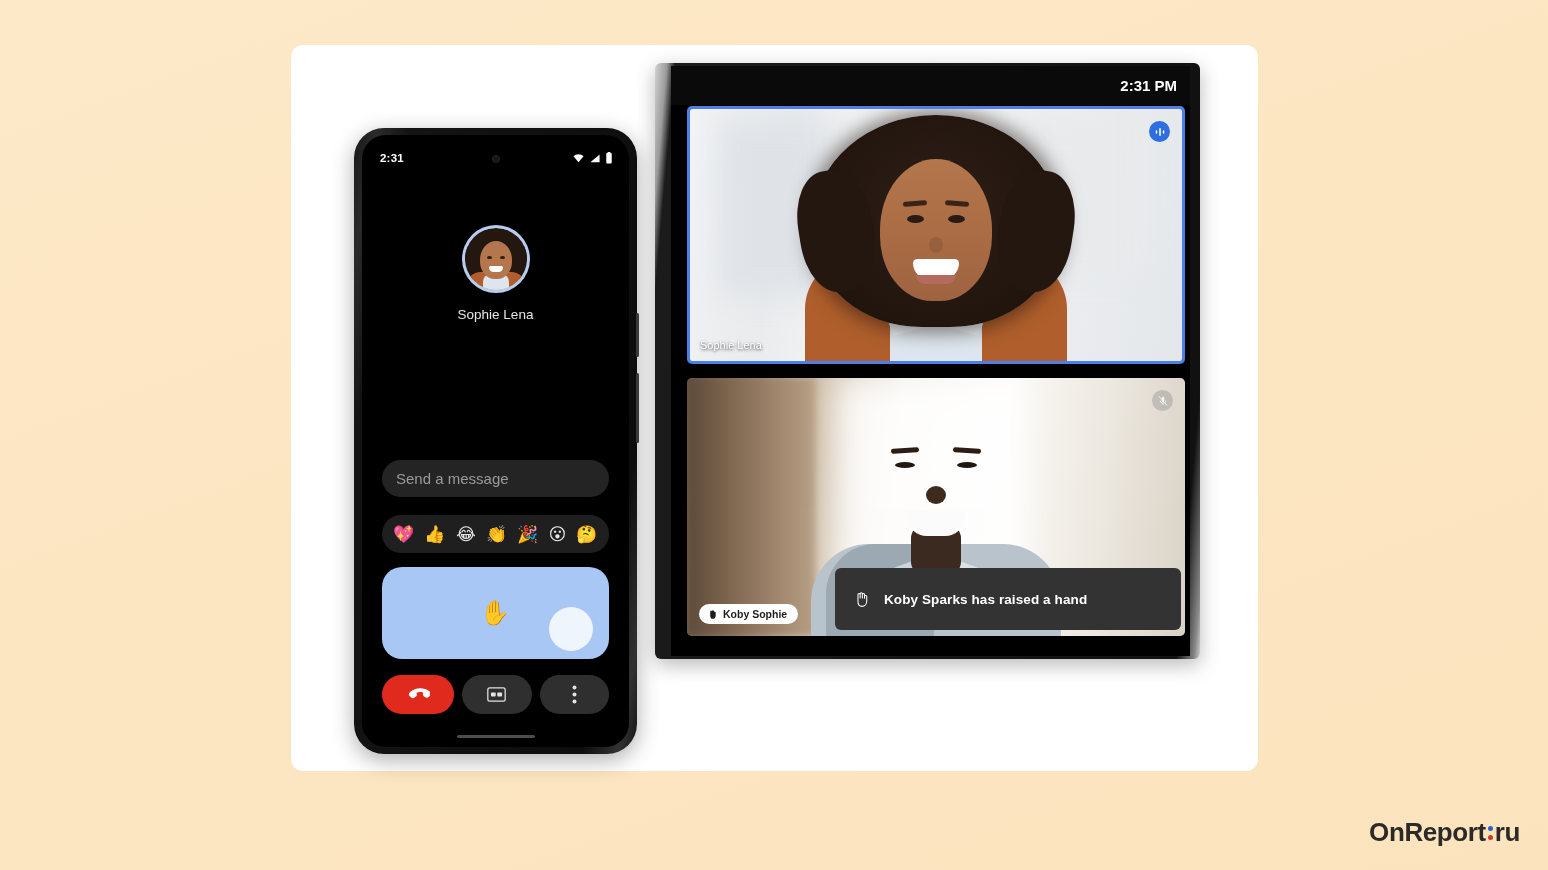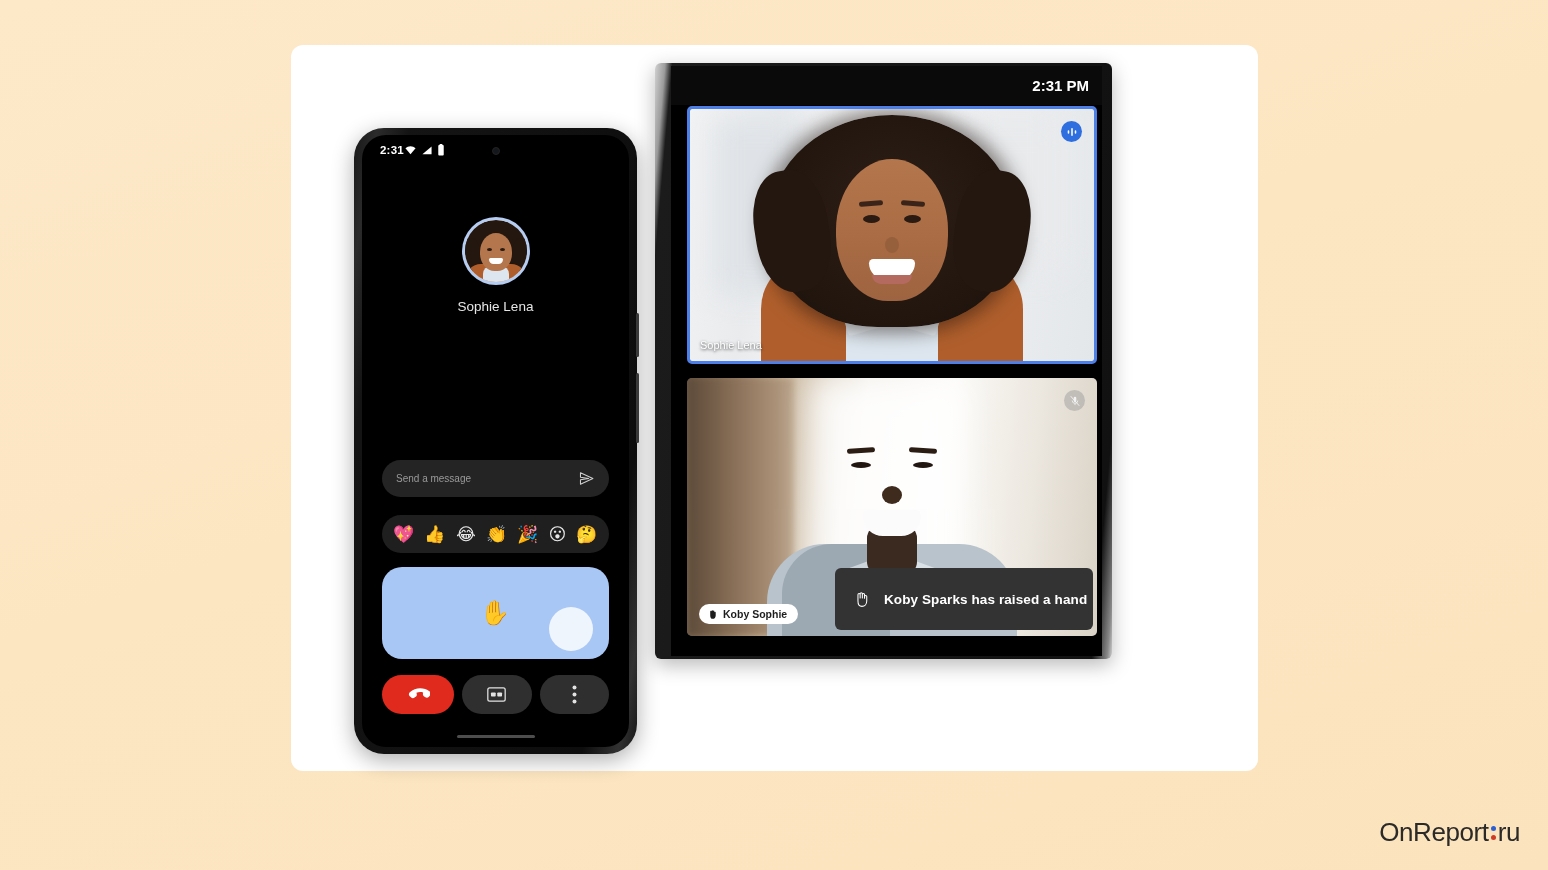--- a/index.html
+++ b/index.html
@@ -61,22 +61,24 @@
     border-radius: 24px;
     overflow: hidden;
     color: #e8e8e8;
   }
 
   
   .status-bar {
     height: 30px;
     display: flex;
     align-items: center;
+    justify-content: space-between;
     padding: 0 16px 0 18px;
     position: relative;
+    margin-top: 8px;
   }
   .status-time {
     font-size: 11.5px;
     font-weight: bold;
     color: #ffffff;
     letter-spacing: .2px;
   }
   .camera-notch {
     position: absolute;
     left: 50%;
@@ -160,21 +162,21 @@
     display: flex;
     align-items: center;
     padding: 0 14px;
   }
   .composer input {
     flex: 1;
     background: transparent;
     border: none;
     outline: none;
     color: #c3c3c3;
-    font-size: 10px;
+    font-size: 15px;
     font-family: "Liberation Sans", sans-serif;
   }
   .composer input::placeholder { color: #9a9a9a; }
   .send-icon { width: 17px; height: 17px; cursor: pointer; }
 
   
   .emoji-bar {
     position: absolute;
     left: 20px; right: 20px;
     top: 380px;
@@ -251,21 +253,21 @@
     width: 78px; height: 3px;
     border-radius: 2px;
     background: #4d4d4d;
   }
 
   
   .tablet-frame {
     position: absolute;
     left: 655px;
     top: 63px;
-    width: 457px;
+    width: 545px;
     height: 596px;
     background: linear-gradient(95deg, #d2d2d2 0%, #9b9b9b 2%, #1b1b1b 3.4%, #111 96%, #888 99%, #cfcfcf 100%);
     border-radius: 6px;
     box-shadow: 0 6px 20px rgba(0,0,0,.28);
     padding: 3px 10px 3px 16px;
   }
   .tablet-screen {
     width: 100%; height: 100%;
     background: #000;
     position: relative;
@@ -507,21 +509,21 @@
   .av-smile{position:absolute;top:25px;left:50%;transform:translateX(-50%);width:14px;height:6px;background:#fff;border-radius:3px 3px 9px 9px;z-index:3;}
   .av-body{position:absolute;left:50%;bottom:-4px;transform:translateX(-50%);width:62px;height:22px;background:#b05f2c;border-radius:16px 16px 0 0;z-index:1;}
   .av-shirt{position:absolute;left:50%;bottom:-4px;transform:translateX(-50%);width:26px;height:20px;background:#dde6ee;border-radius:8px 8px 0 0;z-index:2;}
 
   
   .watermark {
     position: absolute;
     right: 28px;
     bottom: 22px;
     font-size: 26px;
-    font-weight: normal;
+    font-weight: bold;
     color: #2c2a28;
     letter-spacing: -.4px;
     display: flex;
     align-items: center;
   }
   .wm-colon {
     display: inline-flex;
     flex-direction: column;
     justify-content: center;
     gap: 4px;

